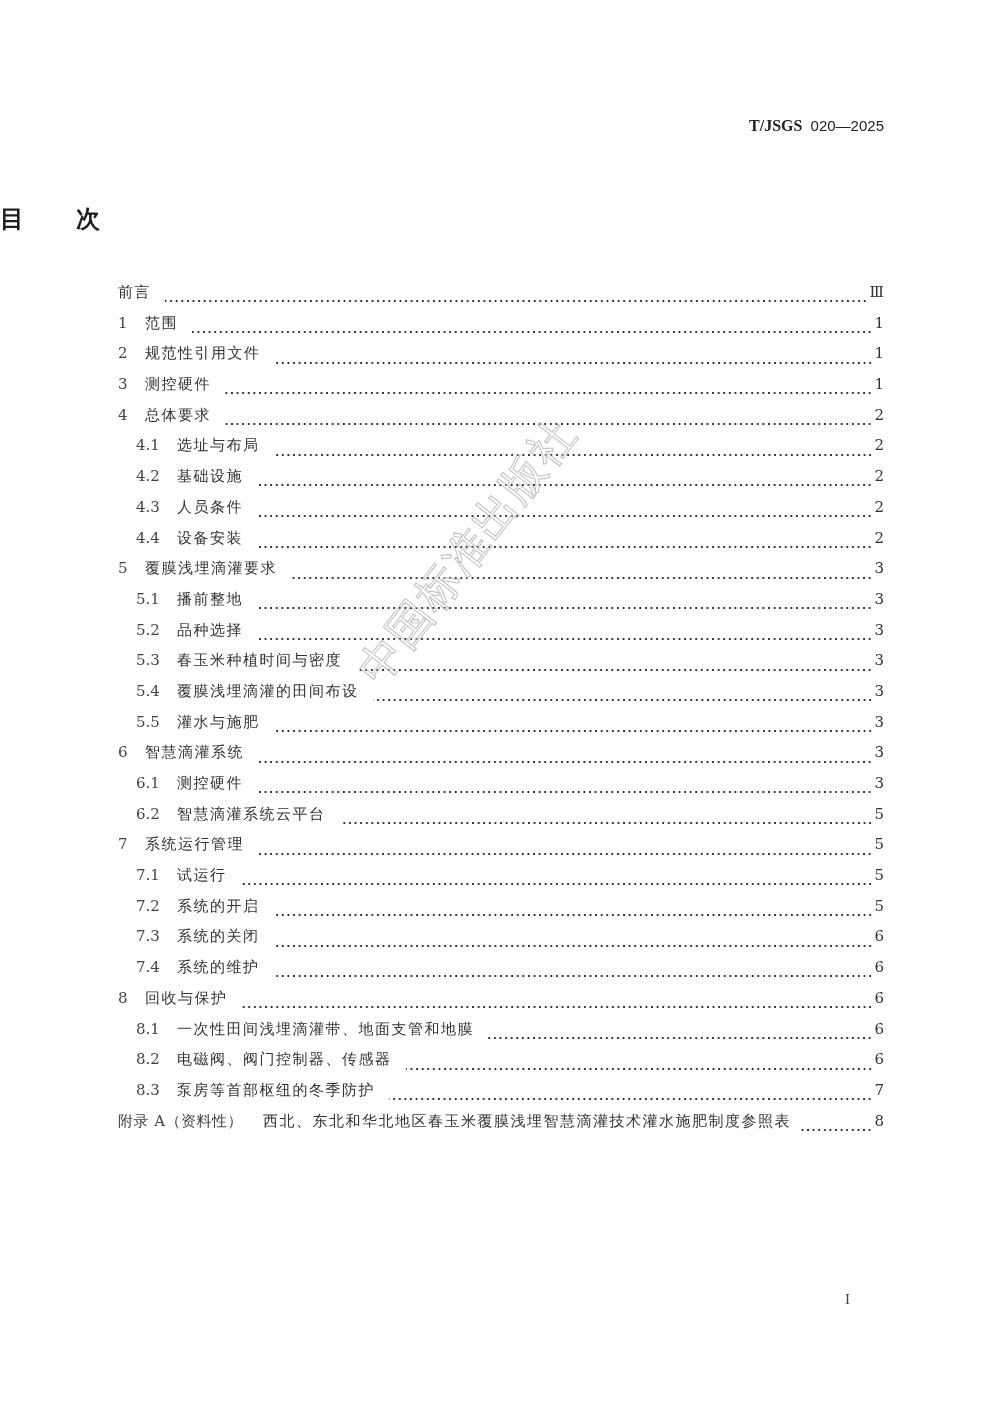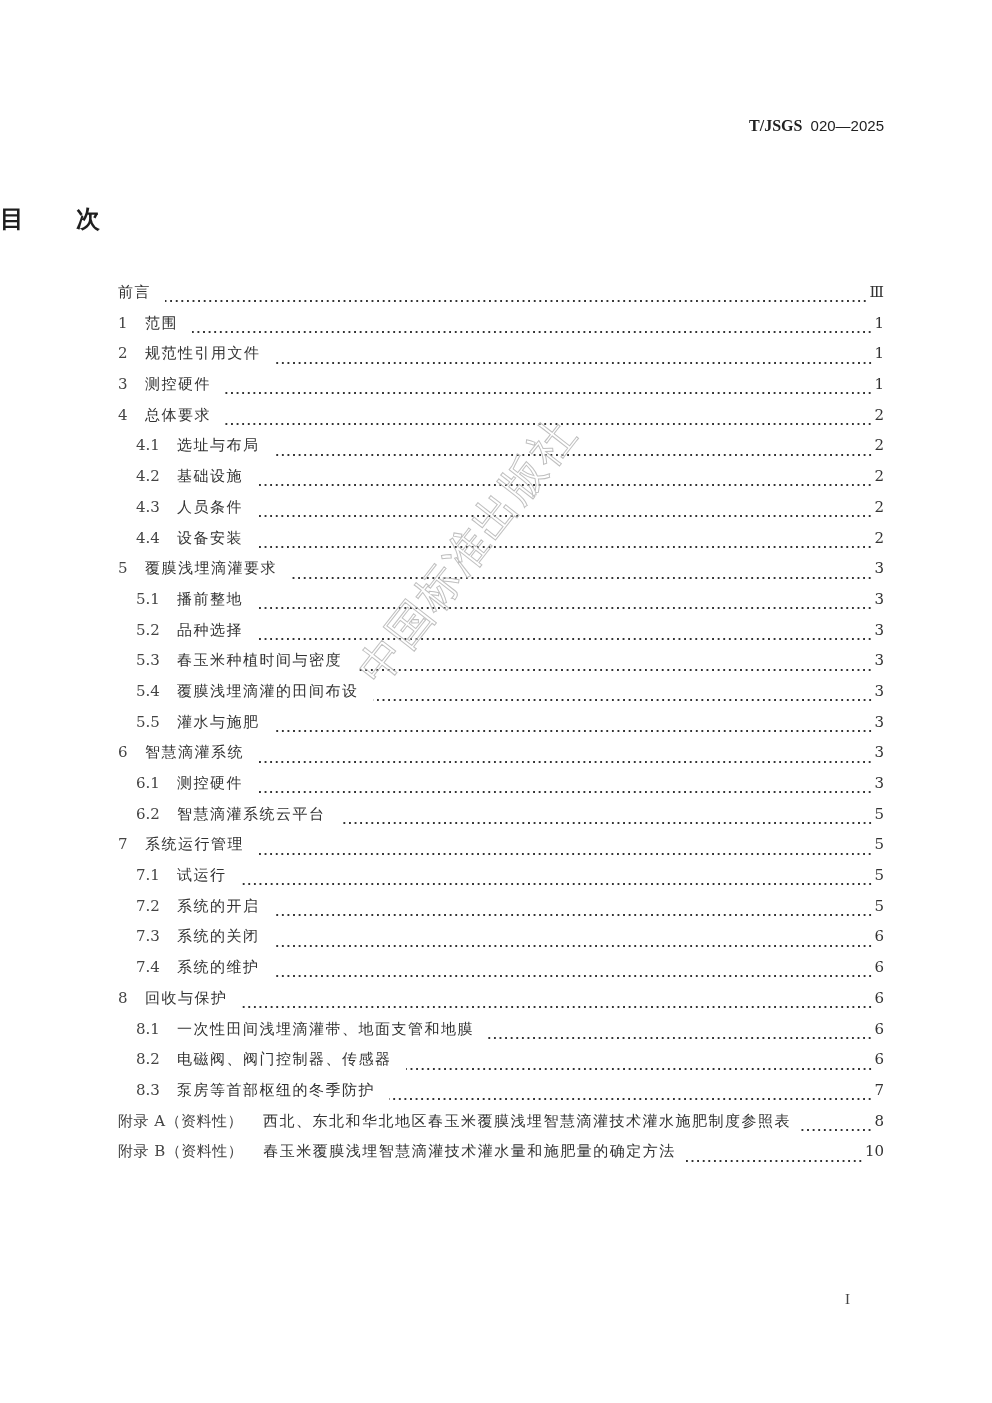--- a/index.html
+++ b/index.html
@@ -285,23 +285,17 @@
       <span class="label">泵房等首部枢纽的冬季防护</span>
       <span class="leader"></span>
       <span class="page">7</span>
     </li>
     <li class="toc-row appendix tight">
       <span class="num">附录 A（资料性）</span>
       <span class="label">西北、东北和华北地区春玉米覆膜浅埋智慧滴灌技术灌水施肥制度参照表</span>
       <span class="leader"></span>
       <span class="page">8</span>
     </li>
-    <li class="toc-row appendix tight">
-      <span class="num">附录 B（资料性）</span>
-      <span class="label">春玉米覆膜浅埋智慧滴灌技术灌水量和施肥量的确定方法</span>
-      <span class="leader"></span>
-      <span class="page">10</span>
-    </li>
   </ul>
 
 <div class="watermark">中国标准出版社</div>
 
 <div class="footer-page">I</div>
 
 </body></html>

